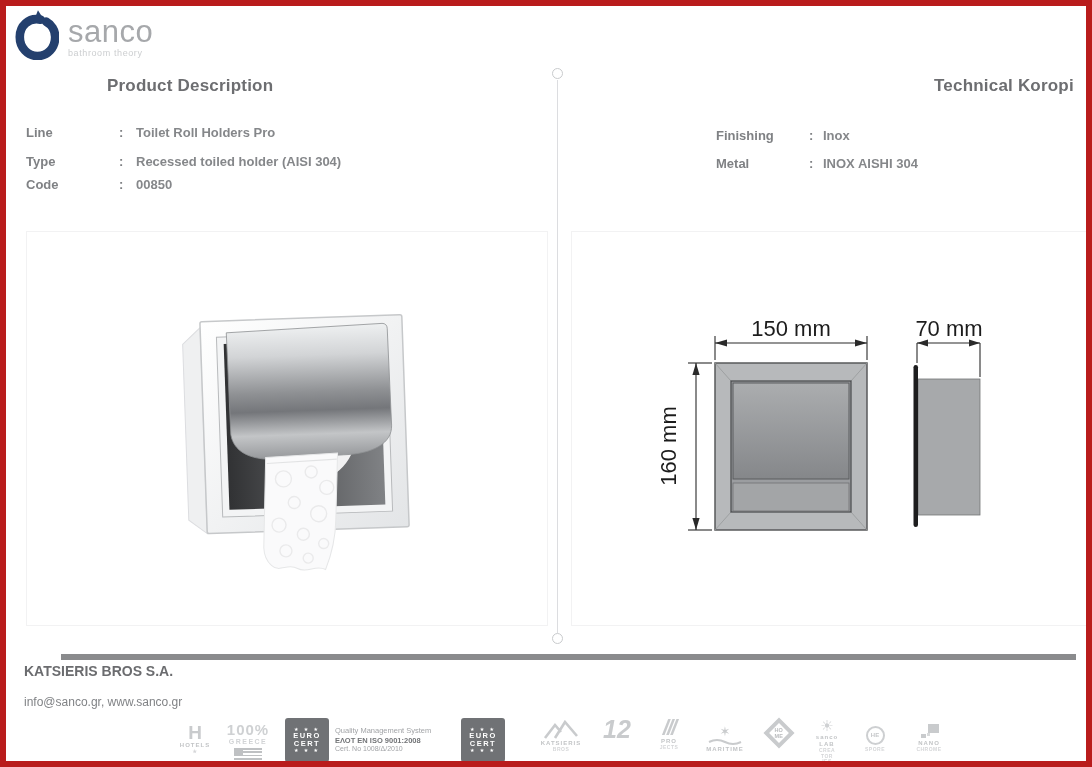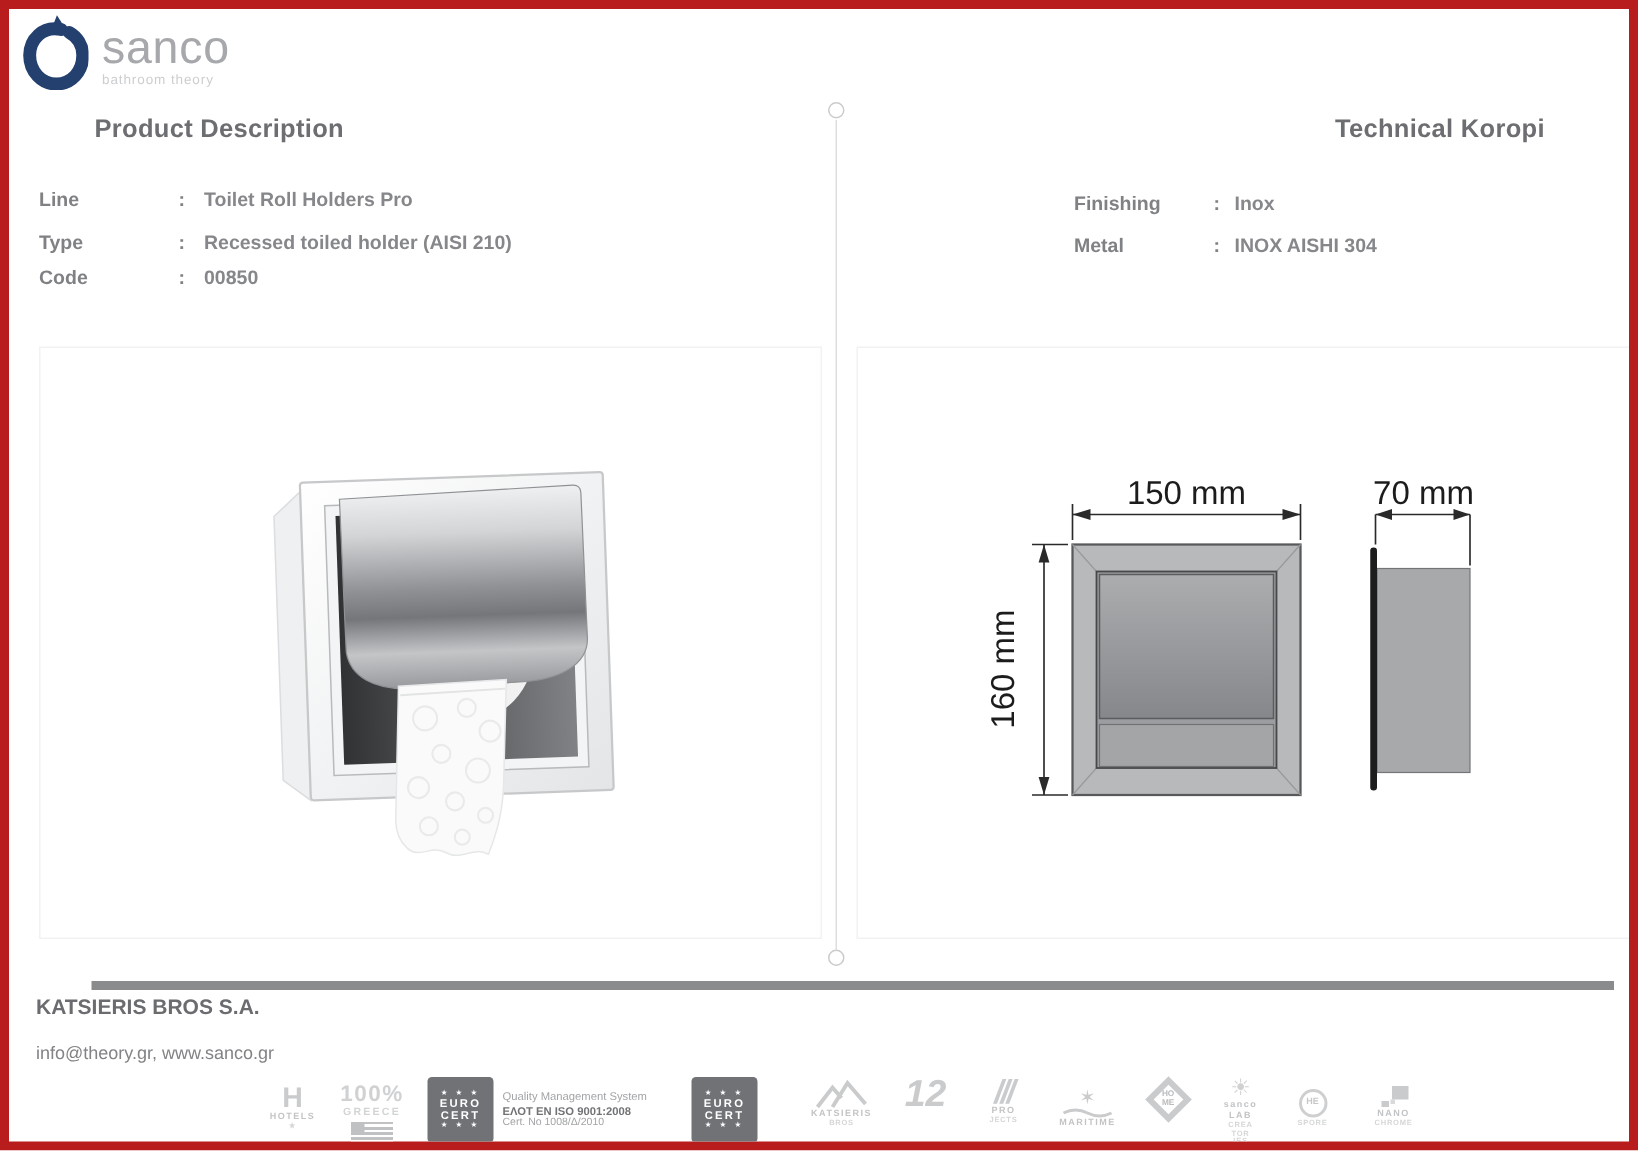--- a/index.html
+++ b/index.html
@@ -8,21 +8,21 @@
   .page { position:relative; width:1092px; height:767px; background:#fff; border:6px solid #b91c1c; overflow:hidden; }
 
   
   .logo { position:absolute; left:9px; top:4px; display:flex; align-items:flex-start; gap:9px; }
   .logo-mark { width:44px; height:50px; }
   .brand-text { display:flex; flex-direction:column; margin-top:7px; }
   .brand-name { font-size:31px; line-height:30px; color:#a6a8ab; font-weight:500; letter-spacing:0.5px; }
   .brand-tagline { font-size:9px; color:#ccced0; letter-spacing:0.6px; margin-top:1px; }
 
   
-  .heading { position:absolute; top:70px; font-size:17px; font-weight:bold; color:#6d6e71; letter-spacing:0.2px; }
+  .heading { position:absolute; top:70px; font-size:17px; font-weight:bold; color:#6d6e71; letter-spacing:0.2px;margin-left:44px; }
   .heading.product { left:57px; }
   .heading.technical { left:884px; }
 
   
   .field { position:absolute; font-size:13px; font-weight:bold; color:#7f8184; }
   .field .sep { position:absolute; }
   .field .val { position:absolute; white-space:nowrap; color:#85878a; }
   .f-left .sep { left:93px; }
   .f-left .val { left:110px; }
   .f-right .sep { left:93px; }
@@ -113,21 +113,21 @@
   <div class="heading technical">Technical Koropi</div>
 
   <div class="field f-left" style="left:20px; top:119px;">
     <span>Line</span>
     <span class="sep">:</span>
     <span class="val">Toilet Roll Holders Pro</span>
   </div>
   <div class="field f-left" style="left:20px; top:148px;">
     <span>Type</span>
     <span class="sep">:</span>
-    <span class="val">Recessed toiled holder (AISI 210)</span>
+    <span class="val">Recessed toiled holder (AISI 304)</span>
   </div>
   <div class="field f-left" style="left:20px; top:171px;">
     <span>Code</span>
     <span class="sep">:</span>
     <span class="val">00850</span>
   </div>
 
   <div class="field f-right" style="left:710px; top:122px;">
     <span>Finishing</span>
     <span class="sep">:</span>
@@ -234,21 +234,21 @@
         <line x1="345" y1="111" x2="408" y2="111"></line>
       </g>
       <polygon points="345,111 356,107.4 356,114.6" fill="#2a2a2a"></polygon>
       <polygon points="408,111 397,107.4 397,114.6" fill="#2a2a2a"></polygon>
       <text x="377" y="104" text-anchor="middle" font-size="22" fill="#1c1c1c" font-family="Liberation Sans, sans-serif">70 mm</text>
     </svg>
   </div>
 
   <div class="footer-bar"></div>
   <div class="footer-company">KATSIERIS BROS S.A.</div>
-  <div class="footer-contacts">info@theory.gr, www.sanco.gr</div>
+  <div class="footer-contacts">info@sanco.gr, www.sanco.gr</div>
 
   <div class="badges">
 
     <div class="badge b-hotels">
       <span class="hglyph">H</span>
       <span class="tiny">HOTELS</span>
       <span class="faint">★</span>
     </div>
 
     <div class="badge b-greece">

